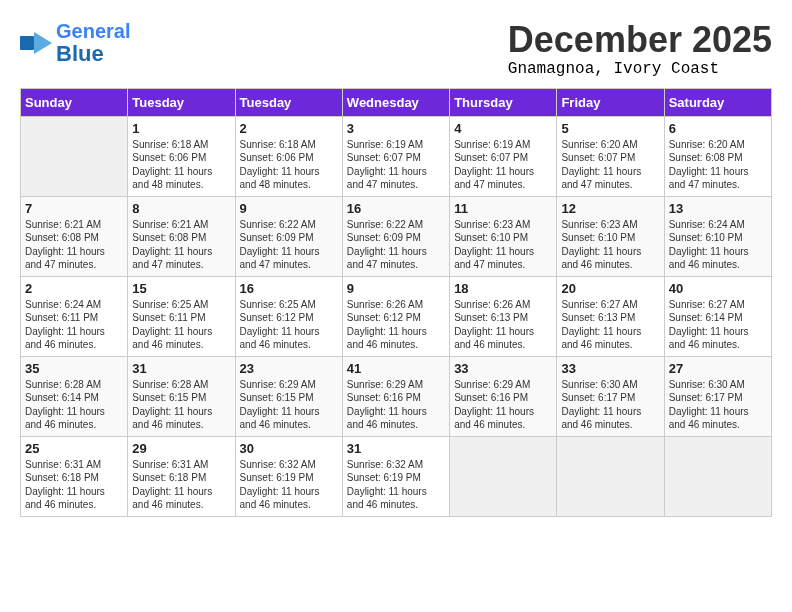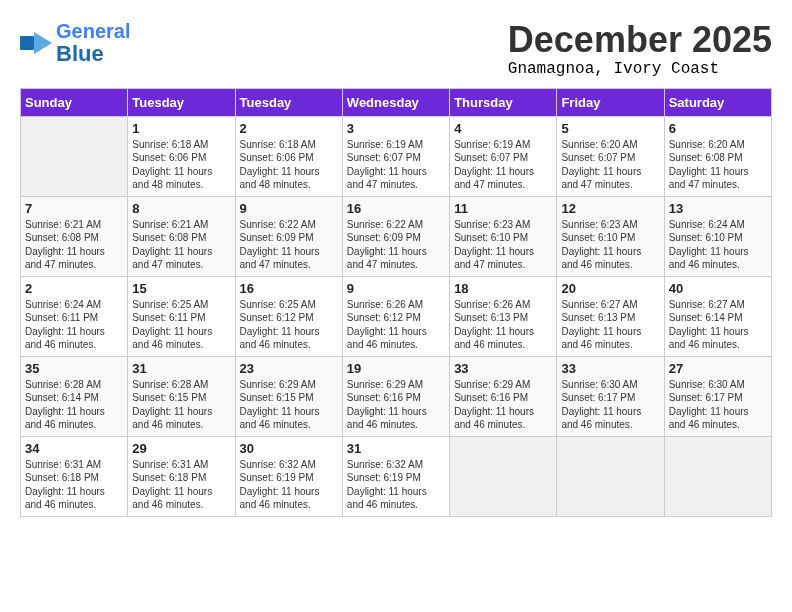--- a/index.html
+++ b/index.html
@@ -213,39 +213,39 @@
         </td>
         <td>
           <span class="day-num">31</span>
           <div class="day-info">Sunrise: 6:28 AM<br>Sunset: 6:15 PM<br>Daylight: 11 hours and 46 minutes.</div>
         </td>
         <td>
           <span class="day-num">23</span>
           <div class="day-info">Sunrise: 6:29 AM<br>Sunset: 6:15 PM<br>Daylight: 11 hours and 46 minutes.</div>
         </td>
         <td>
-          <span class="day-num">19</span>
+          <span class="day-num">41</span>
           <div class="day-info">Sunrise: 6:29 AM<br>Sunset: 6:16 PM<br>Daylight: 11 hours and 46 minutes.</div>
         </td>
         <td>
           <span class="day-num">33</span>
           <div class="day-info">Sunrise: 6:29 AM<br>Sunset: 6:16 PM<br>Daylight: 11 hours and 46 minutes.</div>
         </td>
         <td>
           <span class="day-num">33</span>
           <div class="day-info">Sunrise: 6:30 AM<br>Sunset: 6:17 PM<br>Daylight: 11 hours and 46 minutes.</div>
         </td>
         <td>
           <span class="day-num">27</span>
           <div class="day-info">Sunrise: 6:30 AM<br>Sunset: 6:17 PM<br>Daylight: 11 hours and 46 minutes.</div>
         </td>
       </tr>
       <tr>
         <td>
-          <span class="day-num">34</span>
+          <span class="day-num">25</span>
           <div class="day-info">Sunrise: 6:31 AM<br>Sunset: 6:18 PM<br>Daylight: 11 hours and 46 minutes.</div>
         </td>
         <td>
           <span class="day-num">29</span>
           <div class="day-info">Sunrise: 6:31 AM<br>Sunset: 6:18 PM<br>Daylight: 11 hours and 46 minutes.</div>
         </td>
         <td>
           <span class="day-num">30</span>
           <div class="day-info">Sunrise: 6:32 AM<br>Sunset: 6:19 PM<br>Daylight: 11 hours and 46 minutes.</div>
         </td>

